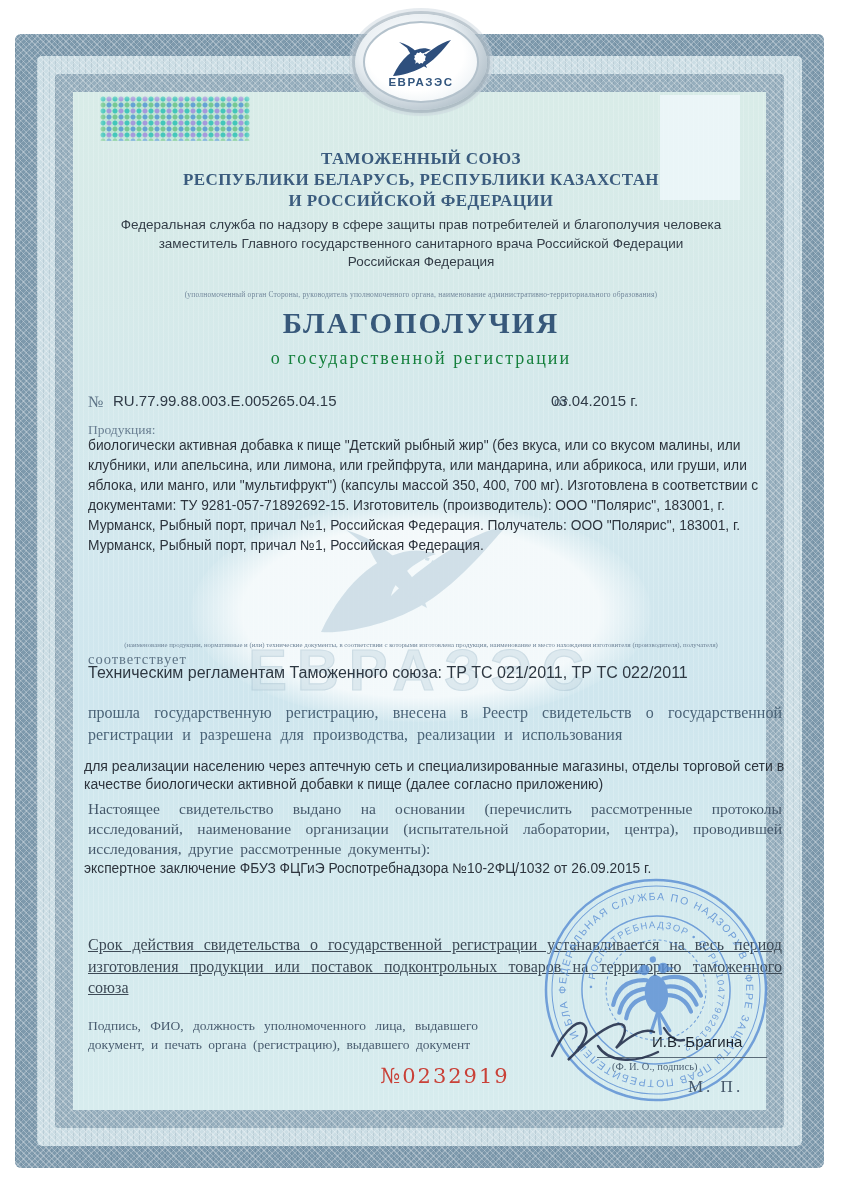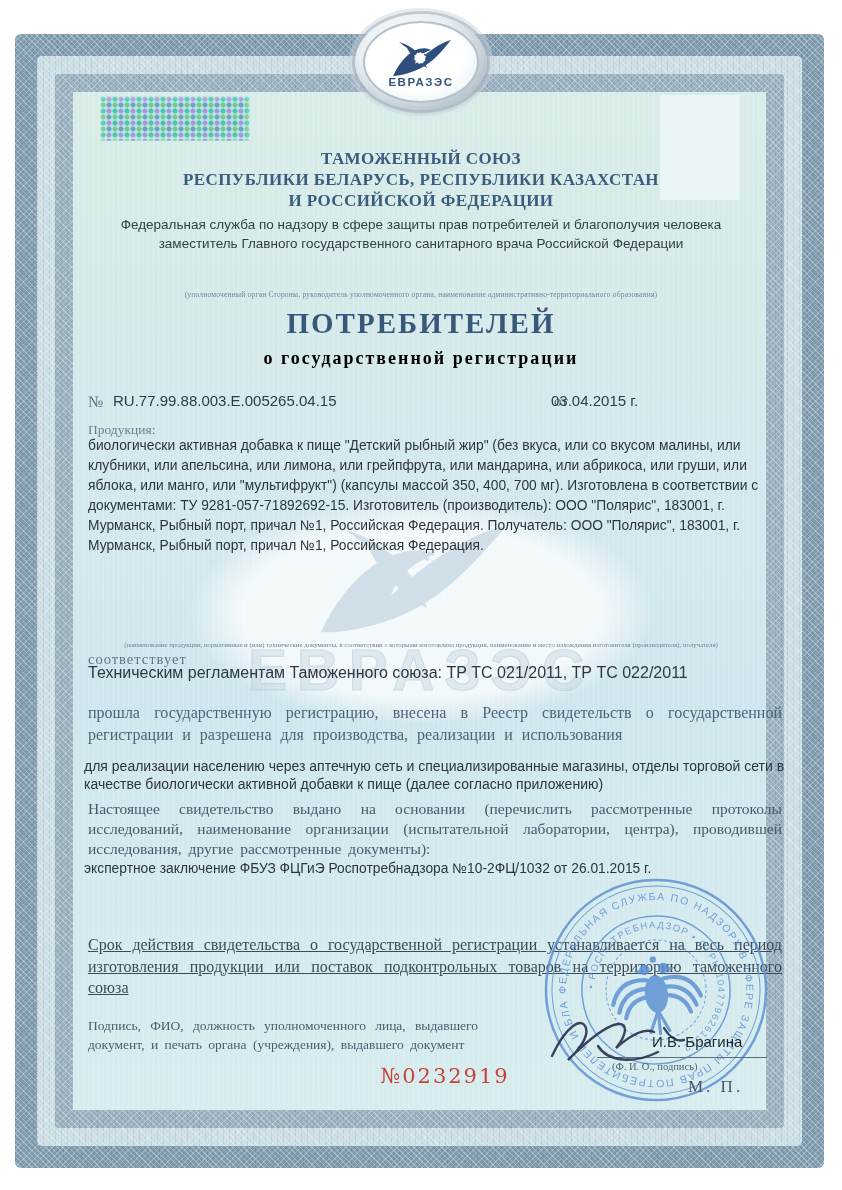--- a/index.html
+++ b/index.html
@@ -61,21 +61,21 @@
   .hdr .h-line{font-family:"Liberation Serif",serif;font-weight:bold;font-size:17px;line-height:21px;color:#3b5c7e;letter-spacing:0.4px;}
   .hdr .a-line{font-size:13.5px;line-height:18.5px;color:#333d47;}
   .hdr .a-wrap{margin-top:5px;}
 
   .cap1{top:290px;left:0;width:100%;text-align:center;font-family:"Liberation Serif",serif;
     font-size:7.5px;color:#71869a;letter-spacing:0.2px;}
 
   .title{top:307px;left:0;width:100%;text-align:center;font-family:"Liberation Serif",serif;
     font-weight:bold;font-size:29px;letter-spacing:2px;color:#37587a;}
   .subtitle{top:348px;left:0;width:100%;text-align:center;font-family:"Liberation Serif",serif;
-    font-weight:bold;font-size:18px;letter-spacing:2px;color:#000000;}
+    font-weight:normal;font-size:18px;letter-spacing:2px;color:#15803d;}
 
   .numrow{top:392px;left:88px;right:60px;height:20px;}
   .num-label{position:absolute;left:0;top:1px;font-family:"Liberation Serif",serif;font-size:16px;color:#5d7386;}
   .num-value{position:absolute;left:25px;top:0;font-size:15px;color:#2f3a46;}
   .date-label{position:absolute;left:438px;top:1px;font-family:"Liberation Serif",serif;font-size:15px;color:#5d7386;margin-left:28px;}
   .date-value{position:absolute;left:463px;top:0;font-size:15px;color:#2f3a46;}
 
   .prod-label{top:422px;left:88px;font-family:"Liberation Serif",serif;font-size:13.5px;color:#6a7f92;}
   .prod-text{top:436px;left:88px;width:700px;font-size:13.8px;line-height:20px;color:#2d343d;}
 
@@ -139,25 +139,26 @@
     </div>
   </div>
 
   <div class="abs hdr">
     <div class="h-line">ТАМОЖЕННЫЙ СОЮЗ</div>
     <div class="h-line">РЕСПУБЛИКИ БЕЛАРУСЬ, РЕСПУБЛИКИ КАЗАХСТАН</div>
     <div class="h-line">И РОССИЙСКОЙ ФЕДЕРАЦИИ</div>
     <div class="a-wrap">
       <div class="a-line">Федеральная служба по надзору в сфере защиты прав потребителей и благополучия человека</div>
       <div class="a-line">заместитель Главного государственного санитарного врача Российской Федерации</div>
+      <div class="a-line">Российская Федерация</div>
     </div>
   </div>
   <div class="abs cap1">(уполномоченный орган Стороны, руководитель уполномоченного органа, наименование административно-территориального образования)</div>
 
-  <div class="abs title">ПОТРЕБИТЕЛЕЙ</div>
+  <div class="abs title">БЛАГОПОЛУЧИЯ</div>
   <div class="abs subtitle">о государственной регистрации</div>
 
   <div class="abs numrow">
     <span class="num-label serifT">№</span>
     <span class="num-value sansT">RU.77.99.88.003.E.005265.04.15</span>
     <span class="date-label serifT">от</span>
     <span class="date-value sansT">03.04.2015 г.</span>
   </div>
 
   <div class="abs prod-label">Продукция:</div>
@@ -176,25 +177,25 @@
   </div>
 
   <div class="abs cap2">(наименование продукции, нормативные и (или) технические документы, в соответствии с которыми изготовлена продукция, наименование и место нахождения изготовителя (производителя), получателя)</div>
   <div class="abs conf-label">соответствует</div>
   <div class="abs conf-text sansT">Техническим регламентам Таможенного союза: ТР ТС 021/2011, ТР ТС 022/2011</div>
 
   <div class="abs reg-text">прошла государственную регистрацию, внесена в Реестр свидетельств о государственной регистрации и разрешена для производства, реализации и использования</div>
   <div class="abs usage-text sansT">для реализации населению через аптечную сеть и специализированные магазины, отделы торговой сети в качестве биологически активной добавки к пище (далее согласно приложению)</div>
 
   <div class="abs basis-text">Настоящее свидетельство выдано на основании (перечислить рассмотренные протоколы исследований, наименование организации (испытательной лаборатории, центра), проводившей исследования, другие рассмотренные документы):</div>
-  <div class="abs expert-text sansT">экспертное заключение ФБУЗ ФЦГиЭ Роспотребнадзора №10-2ФЦ/1032 от 26.01.2015 г.</div>
+  <div class="abs expert-text sansT">экспертное заключение ФБУЗ ФЦГиЭ Роспотребнадзора №10-2ФЦ/1032 от 26.09.2015 г.</div>
 
   <div class="abs valid-text">Срок действия свидетельства о государственной регистрации устанавливается на весь период изготовления продукции или поставок подконтрольных товаров на территорию таможенного союза</div>
 
-  <div class="abs sign-cap">Подпись, ФИО, должность уполномоченного лица, выдавшего документ, и печать органа (учреждения), выдавшего документ</div>
+  <div class="abs sign-cap">Подпись, ФИО, должность уполномоченного лица, выдавшего документ, и печать органа (регистрацию), выдавшего документ</div>
 
   <div class="abs stamp-wrap">
     <svg width="240" height="240" viewBox="-120 -120 240 240">
       <defs>
         <path id="ringOuter" d="M -90,0 a 90,90 0 1,1 180,0 a 90,90 0 1,1 -180,0"></path>
         <path id="ringInner" d="M -62,0 a 62,62 0 1,1 124,0 a 62,62 0 1,1 -124,0"></path>
       </defs>
       <g stroke="#5b8fd4" fill="none">
         <circle r="110" stroke-width="2.5"></circle>
         <circle r="104" stroke-width="1"></circle>

